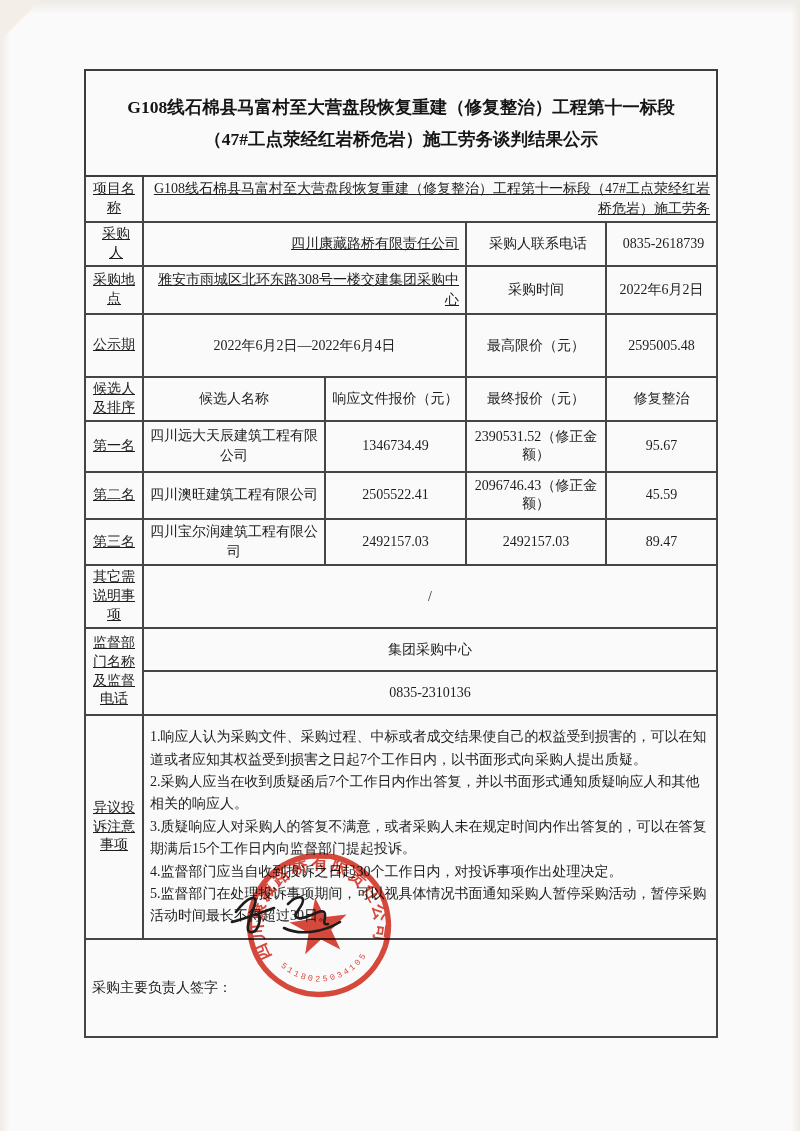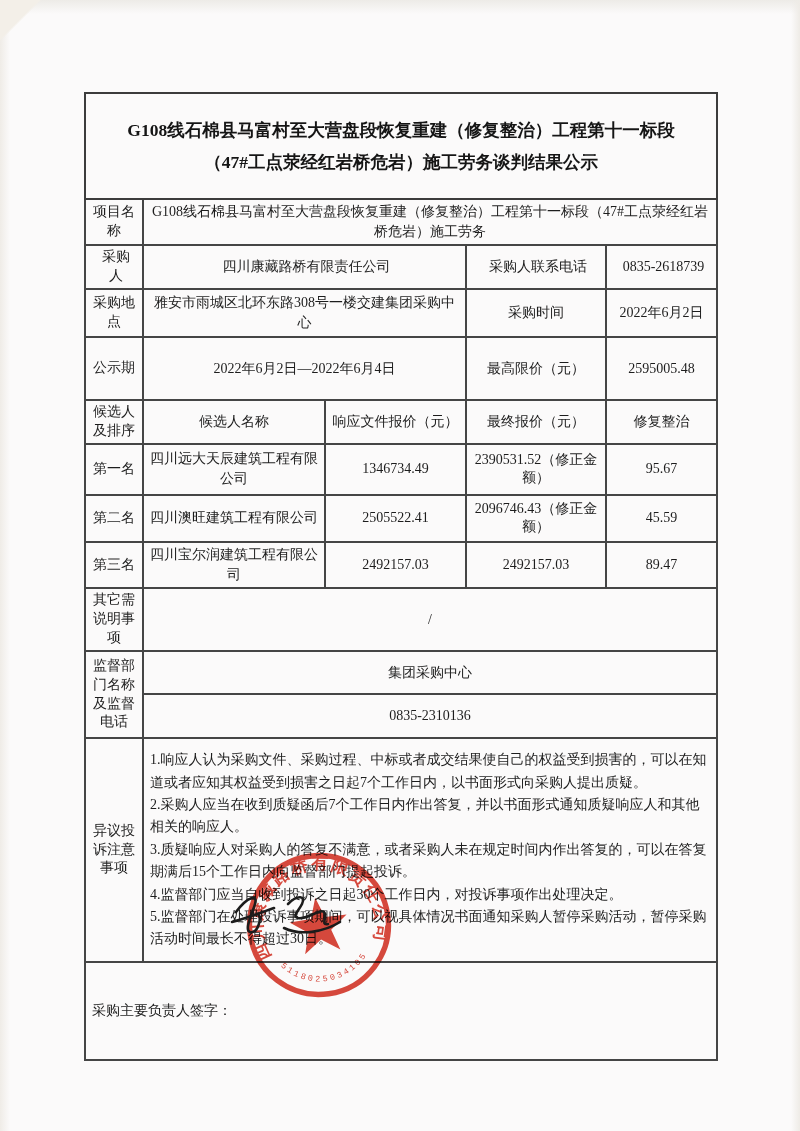--- a/index.html
+++ b/index.html
@@ -5,27 +5,27 @@
   html,body{margin:0;padding:0;}
   body{background:#e8e5e0;font-family:"Liberation Serif","DejaVu Serif",serif;}
   #page{position:relative;width:800px;height:1131px;margin:0 auto;overflow:hidden;
         background:
           linear-gradient(to right,#efece7 0,rgba(255,255,255,0) 10px),
           linear-gradient(to left,#eeebe6 0,rgba(255,255,255,0) 9px),
           linear-gradient(to bottom,#edebe7 0,rgba(255,255,255,0) 14px),
           #fbfafa;}
   #corner{position:absolute;left:0;top:0;width:70px;height:70px;
           background:linear-gradient(135deg,#f3efe8 0%,#f3efe8 28%,rgba(255,255,255,0) 30%);}
-  table.doc{position:absolute;left:84px;top:92px;width:632px;border-collapse:collapse;
+  table.doc{position:absolute;left:84px;top:69px;width:632px;border-collapse:collapse;
             table-layout:fixed;background:transparent;}
   table.doc td{border:2px solid #454545;color:#1d1d1d;font-size:14px;
                padding:2px 6px;vertical-align:middle;word-break:break-all;}
-  td.lbl{text-align:center;padding:2px 1px;line-height:1.35;}
+  td.lbl{text-align:center;padding:2px 1px;line-height:1.35;text-decoration:underline;}
   td.ctr{text-align:center;}
-  td.val{text-align:center;line-height:1.4;}
+  td.val{text-align:right;line-height:1.4;text-decoration:underline;}
   tr.r-title td{height:100px;border:2px solid #3c3c3c;}
   .title-wrap{text-align:center;font-weight:bold;font-size:17.5px;line-height:1.85;color:#151515;}
   tr.r-proj td{height:40px;}
   tr.r-buyer td{height:38px;padding-left:10px;}
   tr.r-loc td{height:42px;}
   tr.r-pub td{height:57px;border-radius:20px;}
   tr.r-chead td{height:36px;text-align:center;}
   tr.r-c1 td{height:45px;}
   tr.r-c2 td{height:41px;}
   tr.r-c3 td{height:40px;}

